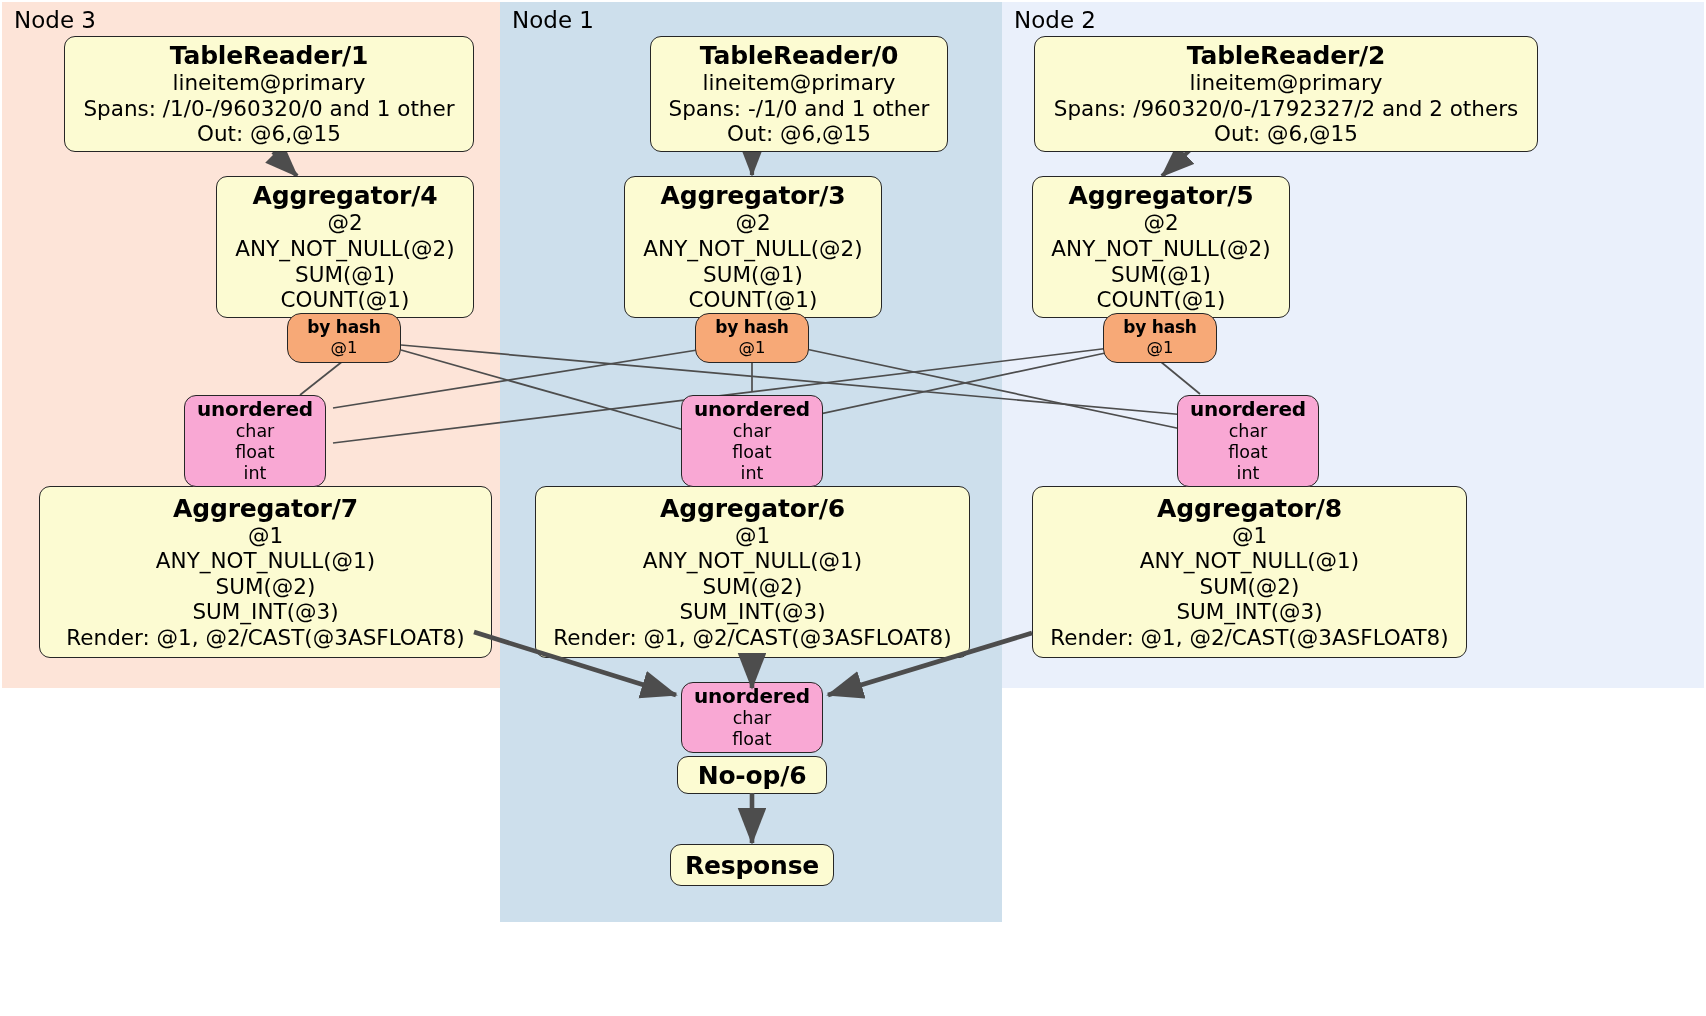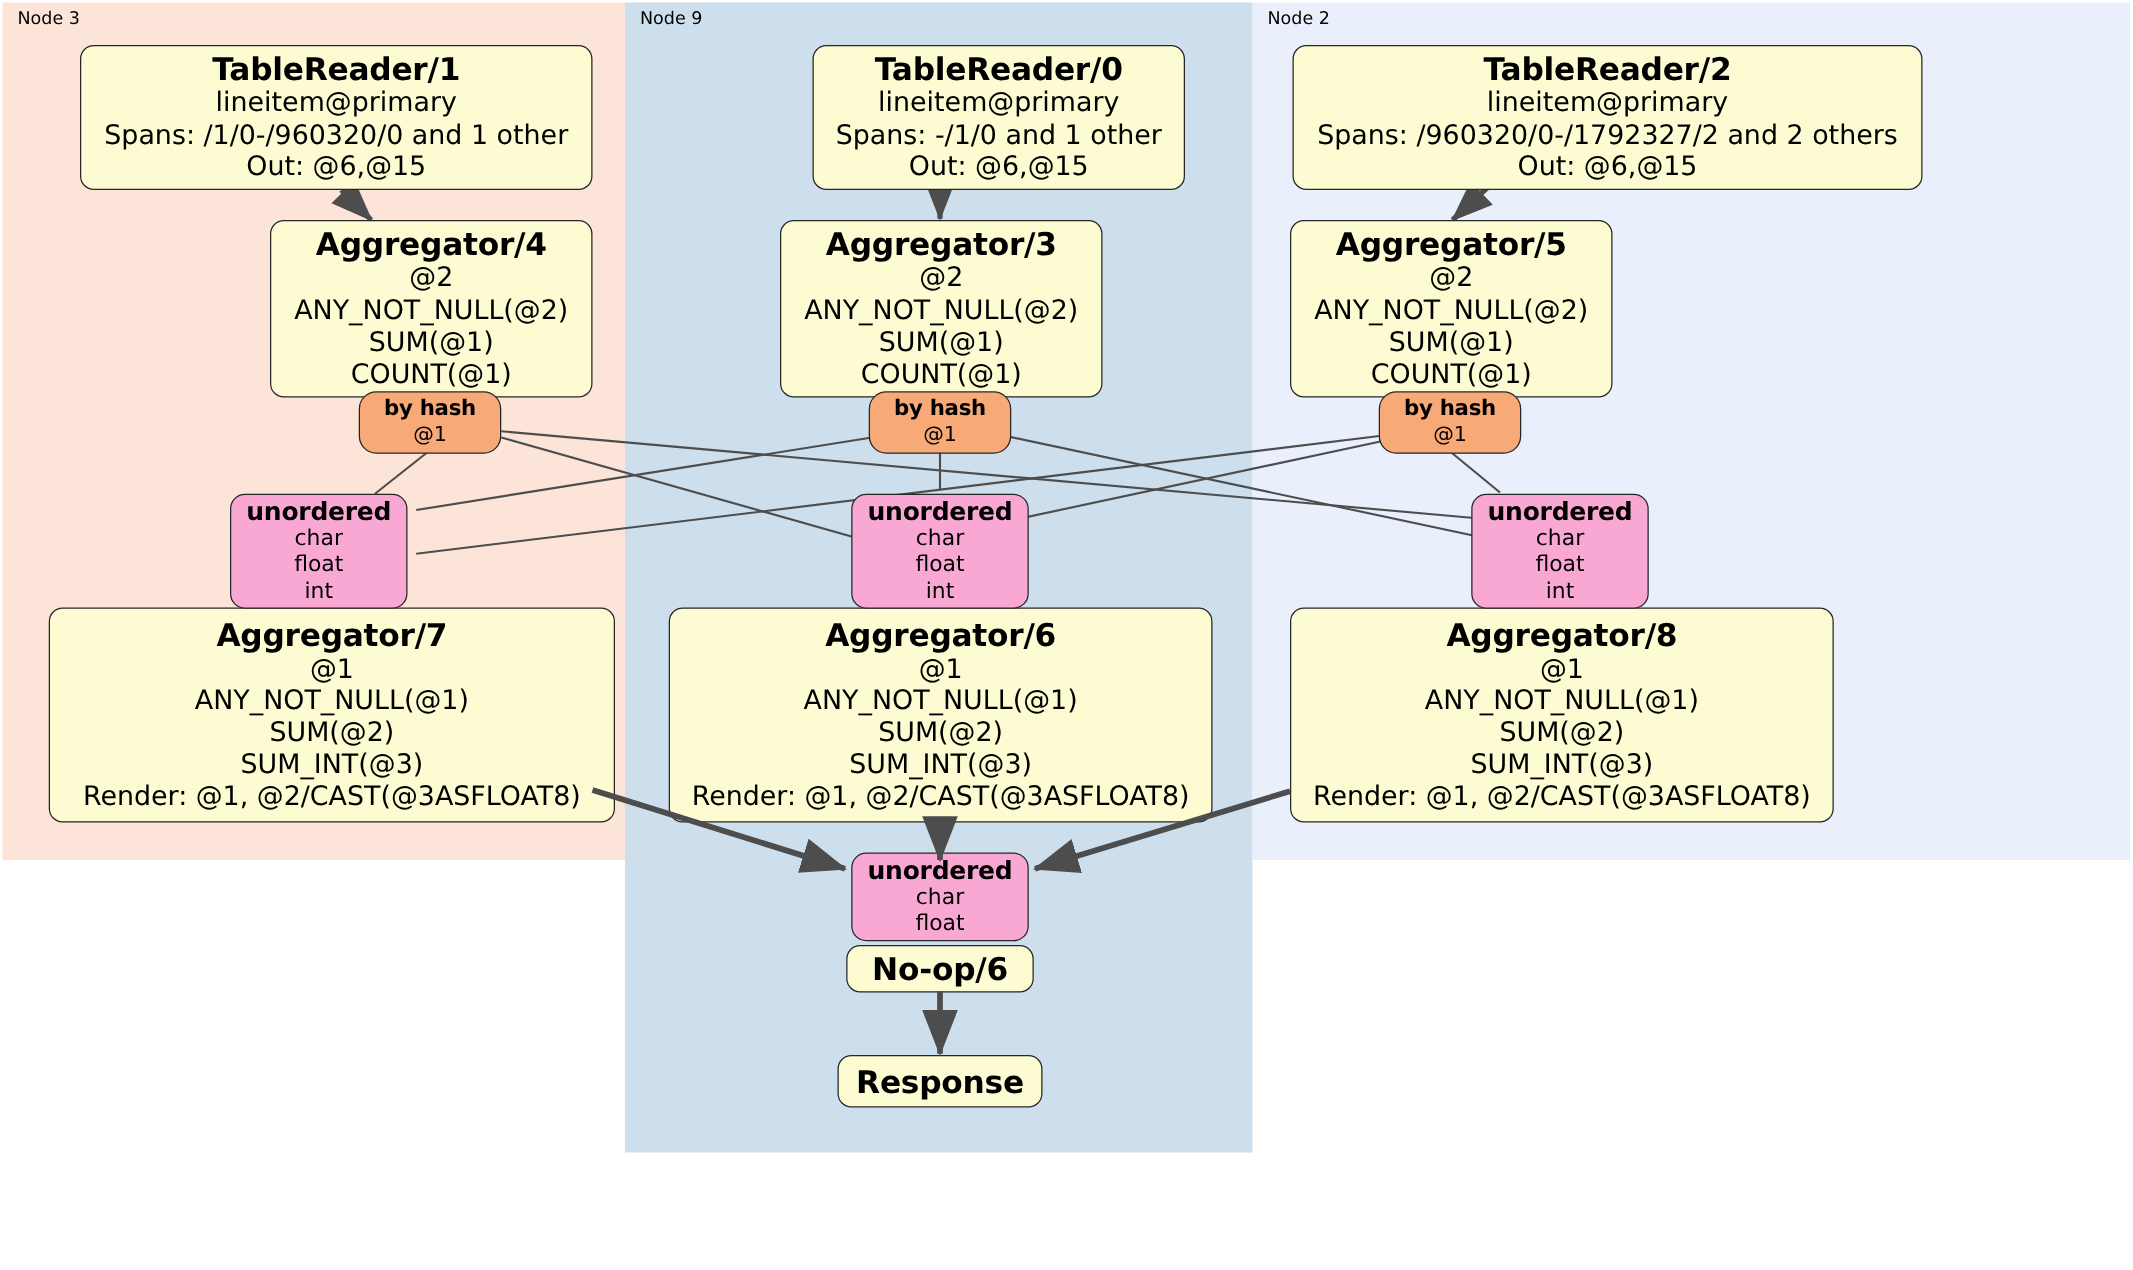--- a/index.html
+++ b/index.html
@@ -24,21 +24,21 @@
 
   
   .region {
     position: absolute;
     box-sizing: border-box;
   }
   .region-label {
     position: absolute;
     top: 6px;
     left: 12px;
-    font-size: 14px;
+    font-size: 23px;
     color: #000;
     line-height: 1.1;
     white-space: nowrap;
   }
 
   
   .gbox {
     position: absolute;
     box-sizing: border-box;
     display: flex;
@@ -102,21 +102,21 @@
 </head>
 <body>
 
 <div id="stage">
 
   <div class="region" style="left:2px; top:2px; width:498px; height:686px; background:#fde4d8;">
     <span class="region-label">Node 3</span>
   </div>
 
   <div class="region" style="left:500px; top:2px; width:502px; height:920px; background:#cddfec;">
-    <span class="region-label">Node 9</span>
+    <span class="region-label">Node 1</span>
   </div>
 
   <div class="region" style="left:1002px; top:2px; width:702px; height:686px; background:#eaf0fb;">
     <span class="region-label">Node 2</span>
   </div>
 
   <svg id="edges" viewBox="0 0 1706 1016" xmlns="http://www.w3.org/2000/svg">
     <defs>
       <marker id="arw" markerWidth="9" markerHeight="9" refX="7.6" refY="3.1" orient="auto" markerUnits="strokeWidth">
         <path d="M0,0 L8,3.1 L0,6.2 z" fill="#4d4d4d"></path>

